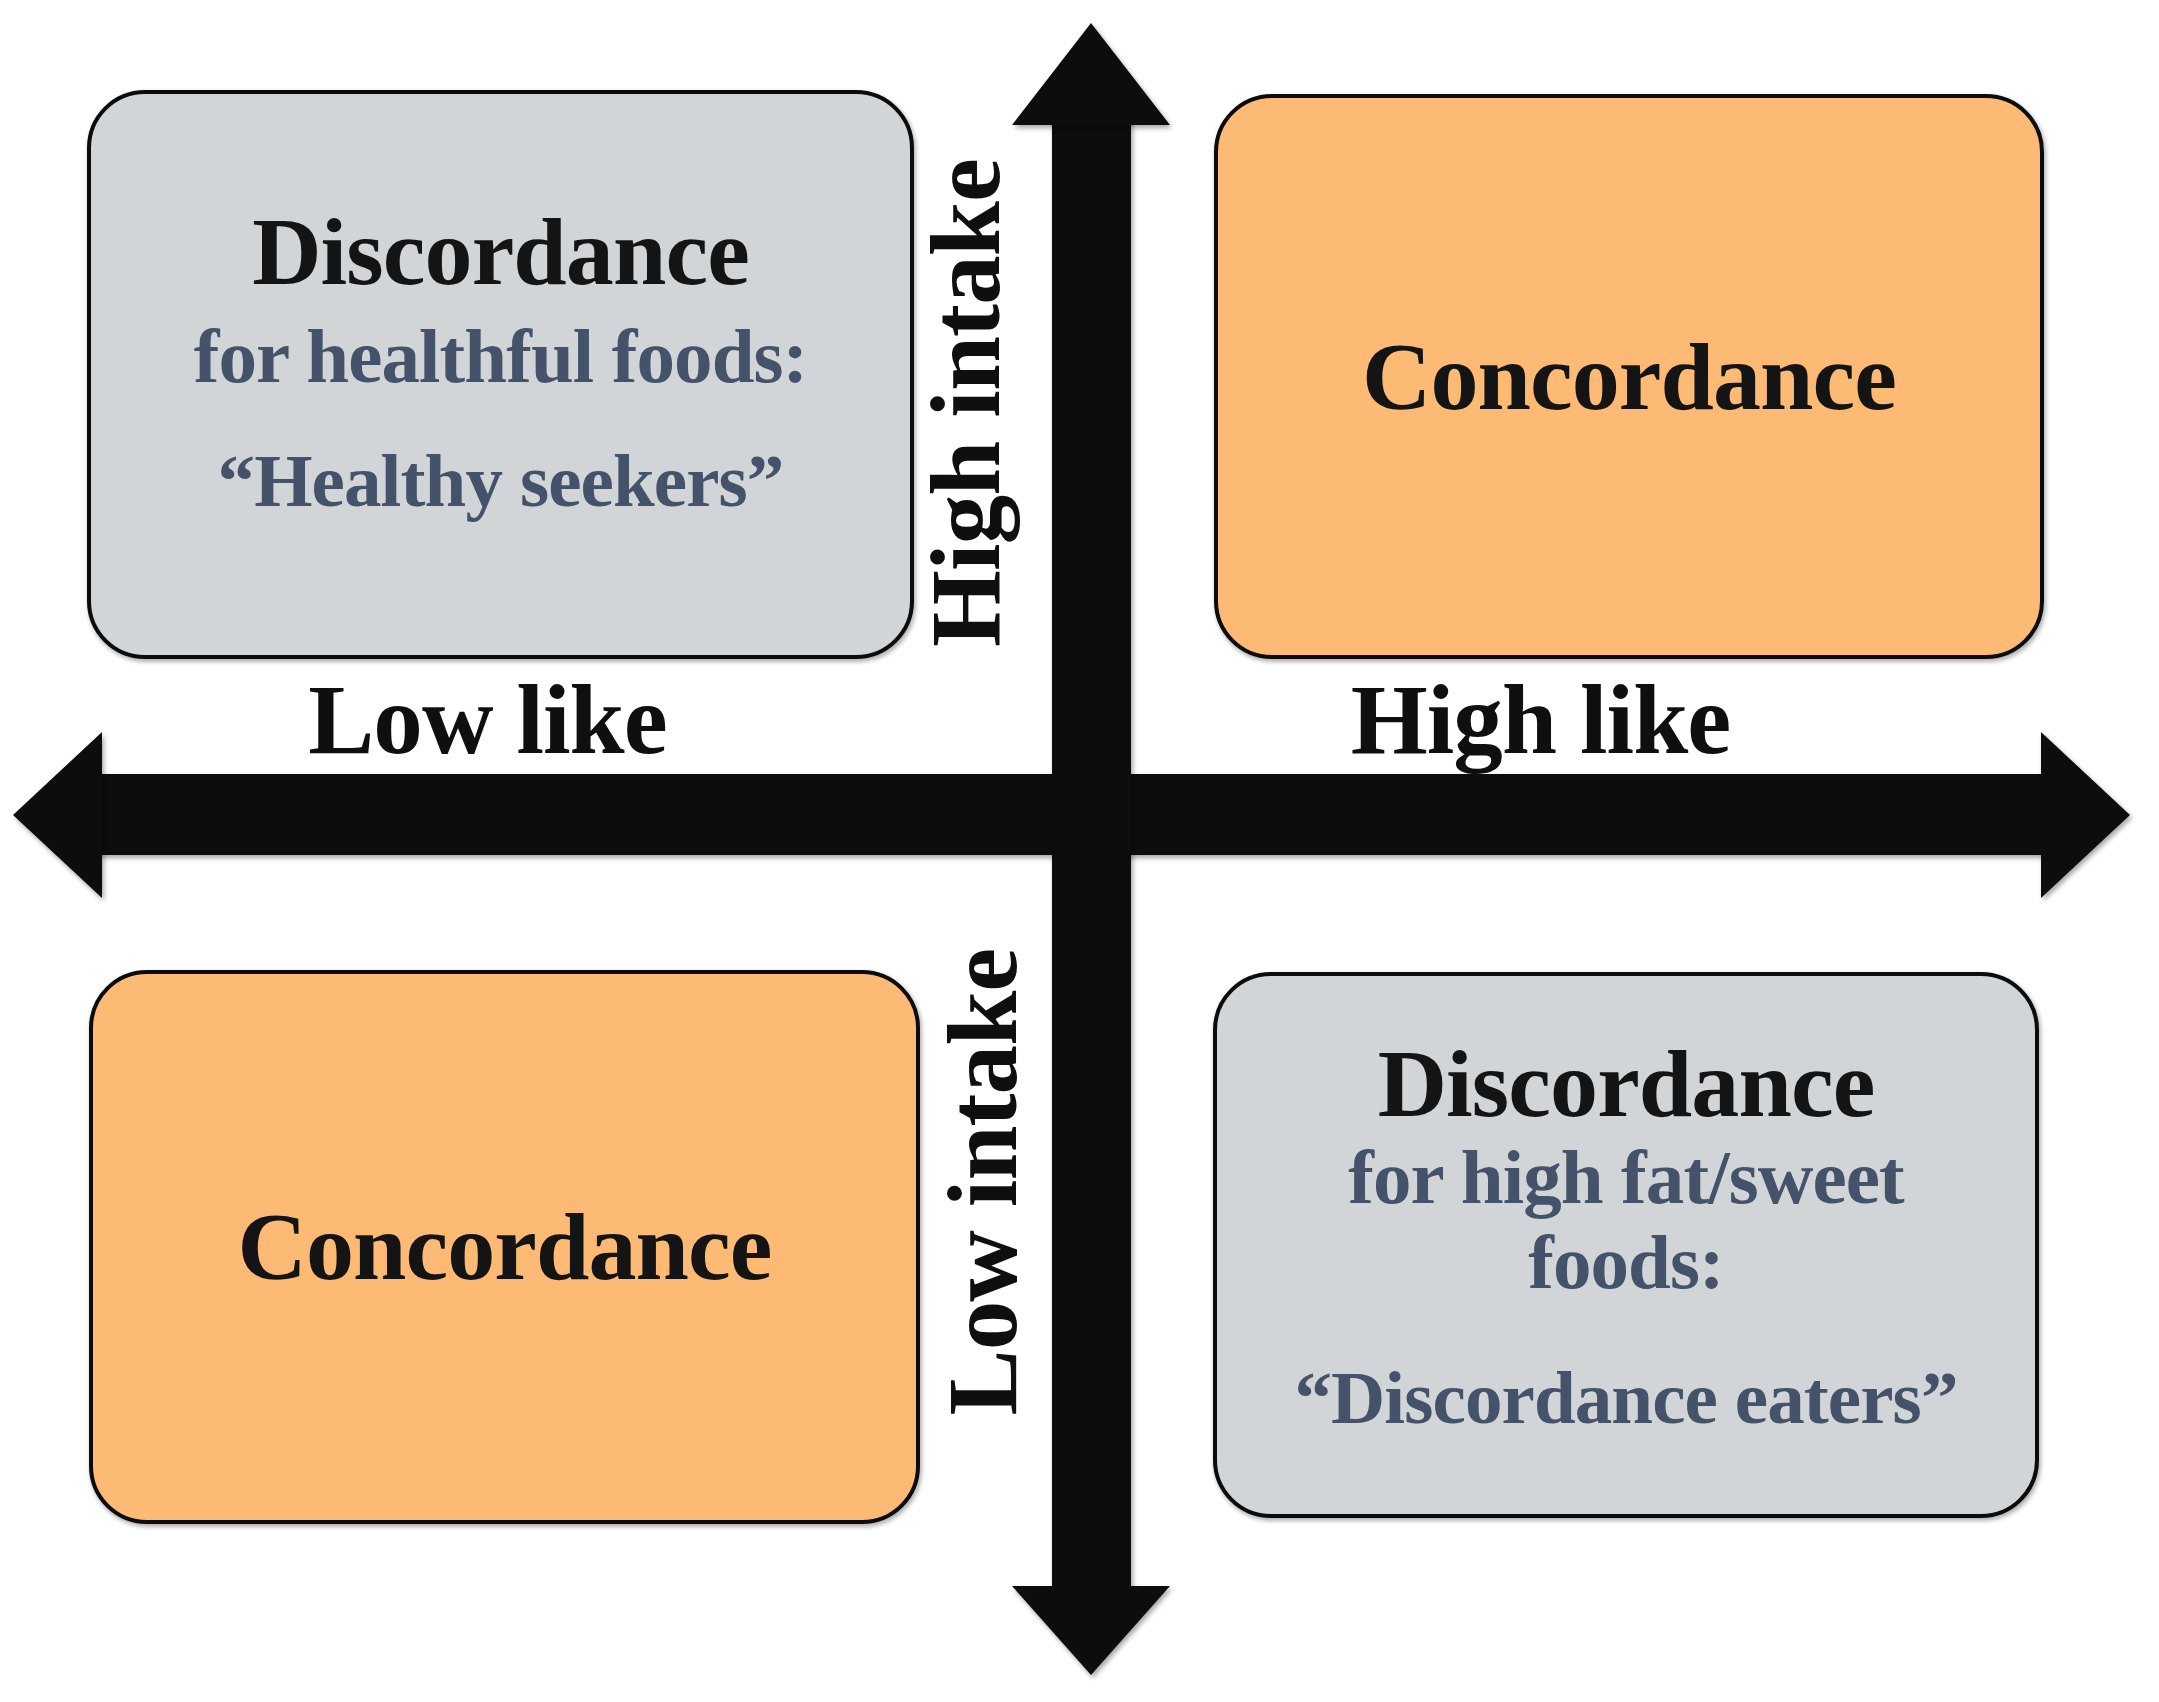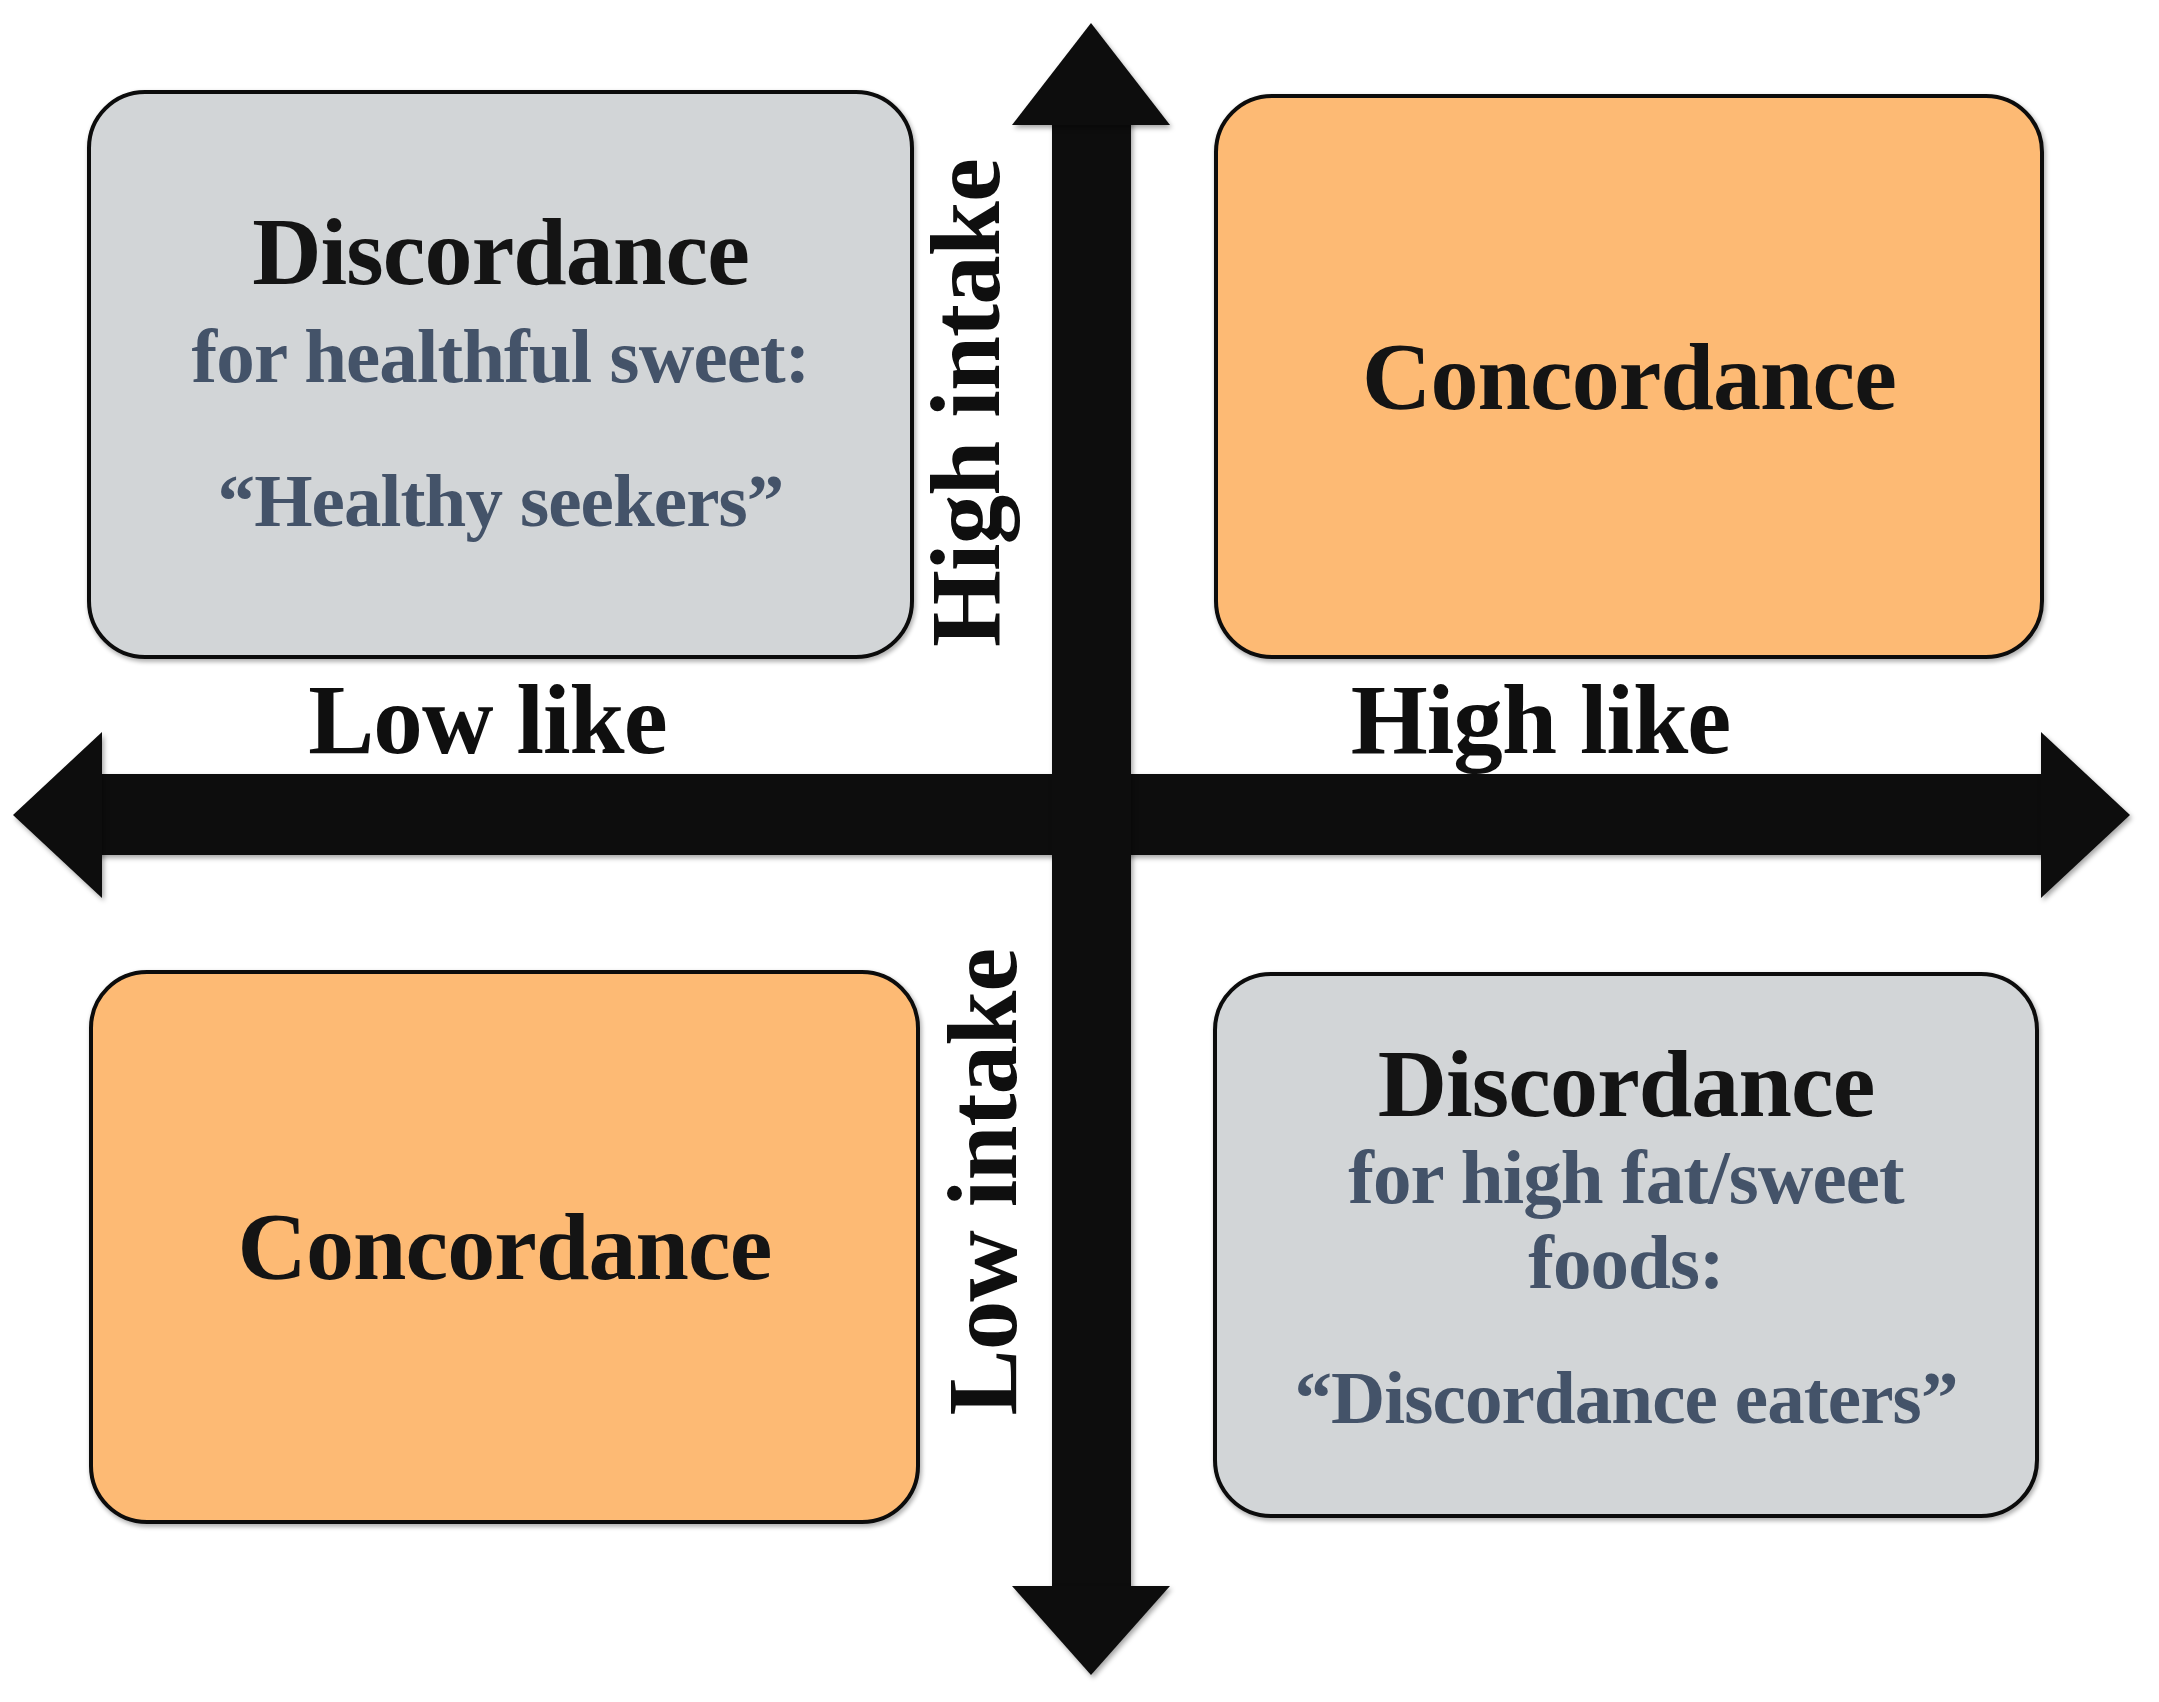--- a/index.html
+++ b/index.html
@@ -47,21 +47,21 @@
     letter-spacing: -0.9px;
   }
   .q-quote {
     font-size: 75px;
     line-height: 1.05;
     color: #445369;
     letter-spacing: -0.9px;
     white-space: nowrap;
   }
   .tl .q-sub   { margin-top: 14px; white-space: nowrap; }
-  .tl .q-quote { margin-top: 63px; }
+  .tl .q-quote { margin-top: 43px; }
   .br .q-sub   { margin-top: 3px; max-width: 621px; }
   .br .q-quote { margin-top: 55px; }
 
   
   .arrow-part { position: absolute; filter: drop-shadow(2.8px 3.8px 2.8px rgba(0,0,0,0.35)); }
 
   .h-shaft { left: 85px;  top: 774px; width: 1963px; height: 81px; background: #0d0d0d; }
   .v-shaft { left: 1052px; top: 113px; width: 79px; height: 1476px; background: #0d0d0d; }
 
   .head { width: 0; height: 0; }
@@ -119,21 +119,21 @@
   <div class="arrow-part head head-up"></div>
   <div class="arrow-part head head-down"></div>
 
   <div class="axis-label lbl-high-intake">High intake</div>
   <div class="axis-label lbl-low-intake">Low intake</div>
   <div class="axis-label lbl-low-like">Low like</div>
   <div class="axis-label lbl-high-like">High like</div>
 
   <div class="qbox gray tl">
     <div class="q-title">Discordance</div>
-    <div class="q-sub">for healthful sweet:</div>
+    <div class="q-sub">for healthful foods:</div>
     <div class="q-quote">“Healthy seekers”</div>
   </div>
 
   <div class="qbox white tr">
     <div class="q-title">Concordance</div>
   </div>
 
   <div class="qbox white bl">
     <div class="q-title">Concordance</div>
   </div>

